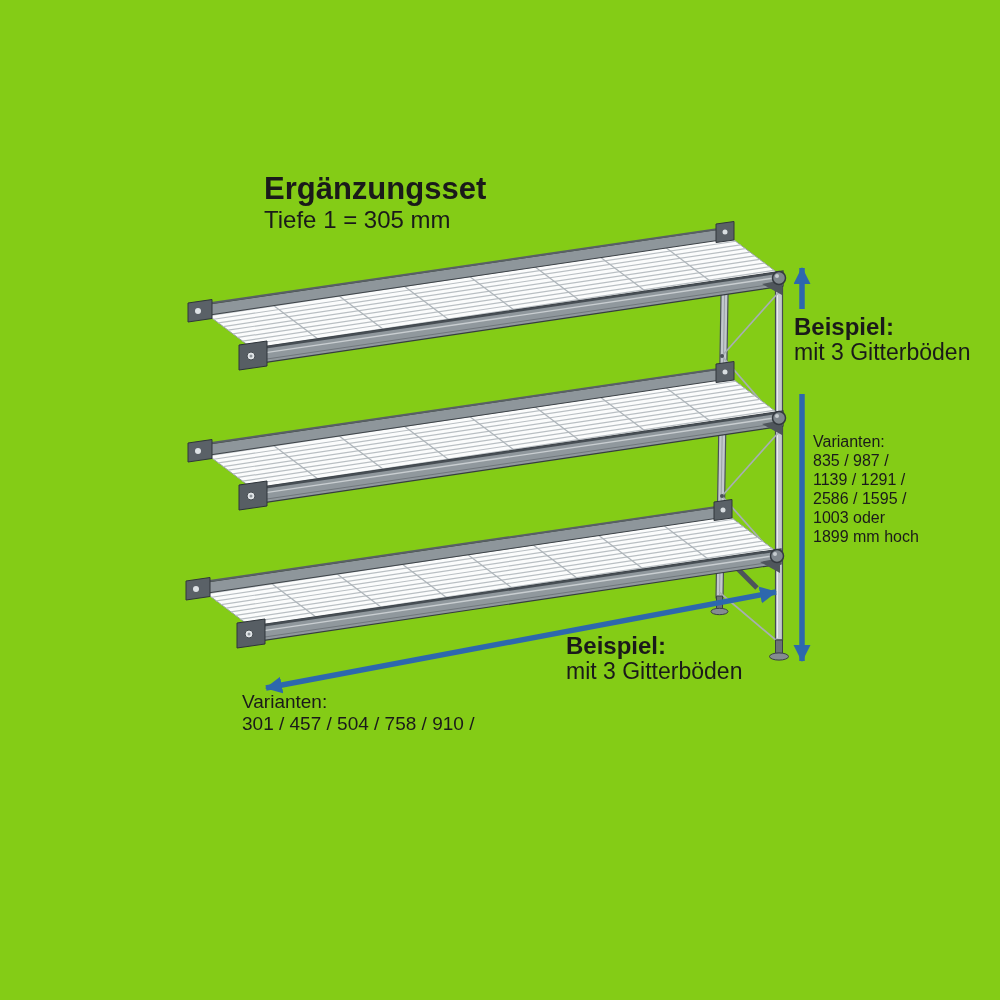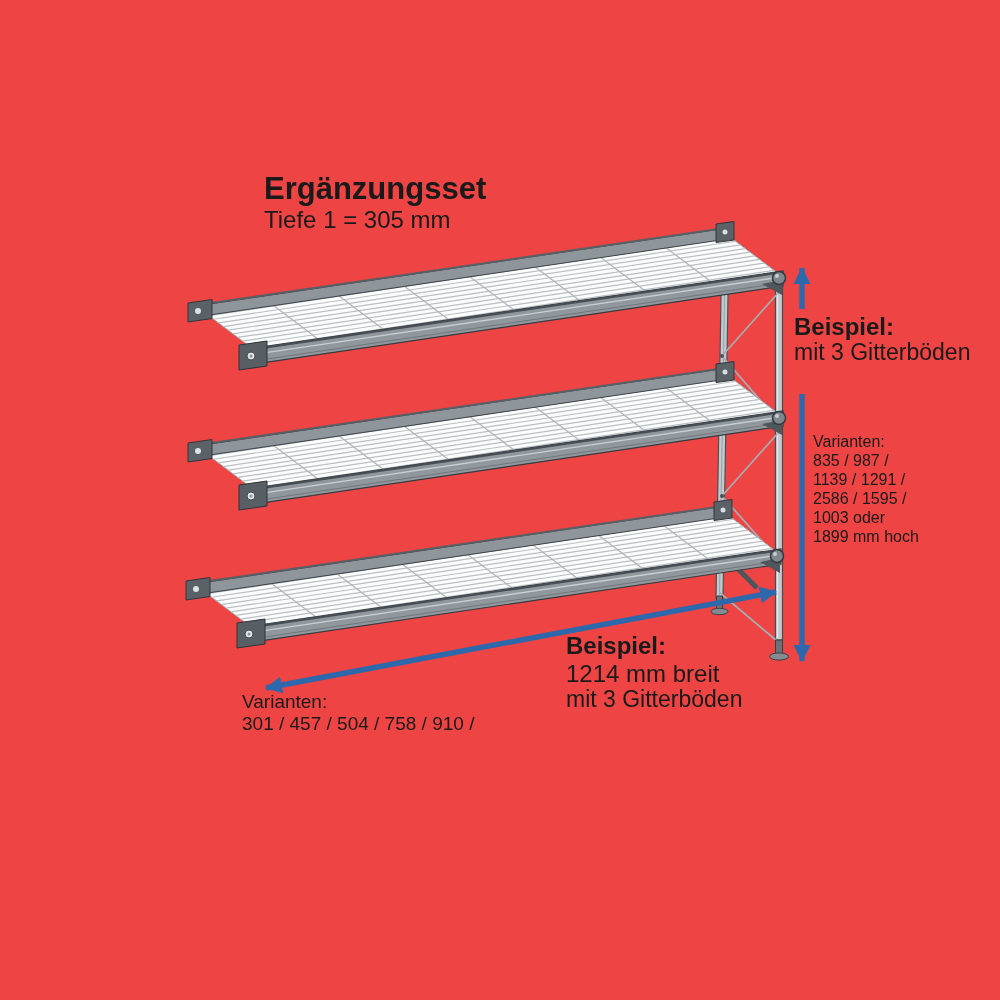--- a/index.html
+++ b/index.html
@@ -1,17 +1,17 @@
 <!DOCTYPE html>
 <html><head>
 <meta charset="utf-8">
 <style>
   html,body{margin:0;padding:0;background:#ffffff;}
   body{font-family:"Liberation Sans", sans-serif;color:#1a1a1a;}
-  .stage{position:relative;width:1000px;height:1000px;background:#ef4444;overflow:hidden;}
+  .stage{position:relative;width:1000px;height:1000px;background:#84cc16;overflow:hidden;}
   .abs{position:absolute;}
   .title-heading{font-size:31px;font-weight:bold;line-height:1.1;white-space:nowrap;}
   .title-sub{font-size:24px;line-height:1.2;margin-top:0;white-space:nowrap;}
   .ex-label{font-size:24px;line-height:28px;white-space:nowrap;font-weight:bold;}
   .ex-value{font-size:24px;line-height:28px;white-space:nowrap;}
   .ex-note{font-size:23px;line-height:22px;margin-top:0;white-space:nowrap;}
   .var-hoch div{font-size:16px;line-height:19px;white-space:nowrap;}
   .var-breit div{font-size:19px;line-height:21.5px;white-space:nowrap;}
   svg{display:block;}
 </style>
@@ -171,21 +171,20 @@
     <div>Varianten:</div>
     <div>835 / 987 /</div>
     <div>1139 / 1291 /</div>
     <div>2586 / 1595 /</div>
     <div>1003 oder</div>
     <div>1899 mm hoch</div>
   </div>
 
   <div class="abs" style="left:566px;top:632px;">
     <div class="ex-label">Beispiel:</div>
-    <div class="ex-value">1214 mm breit</div>
     <div class="ex-note">mit 3 Gitterböden</div>
   </div>
 
   <div class="abs var-breit" style="left:242px;top:691px;">
     <div>Varianten:</div>
     <div>301 / 457 / 504 / 758 / 910 /</div>
   </div>
 
 </div>
 

